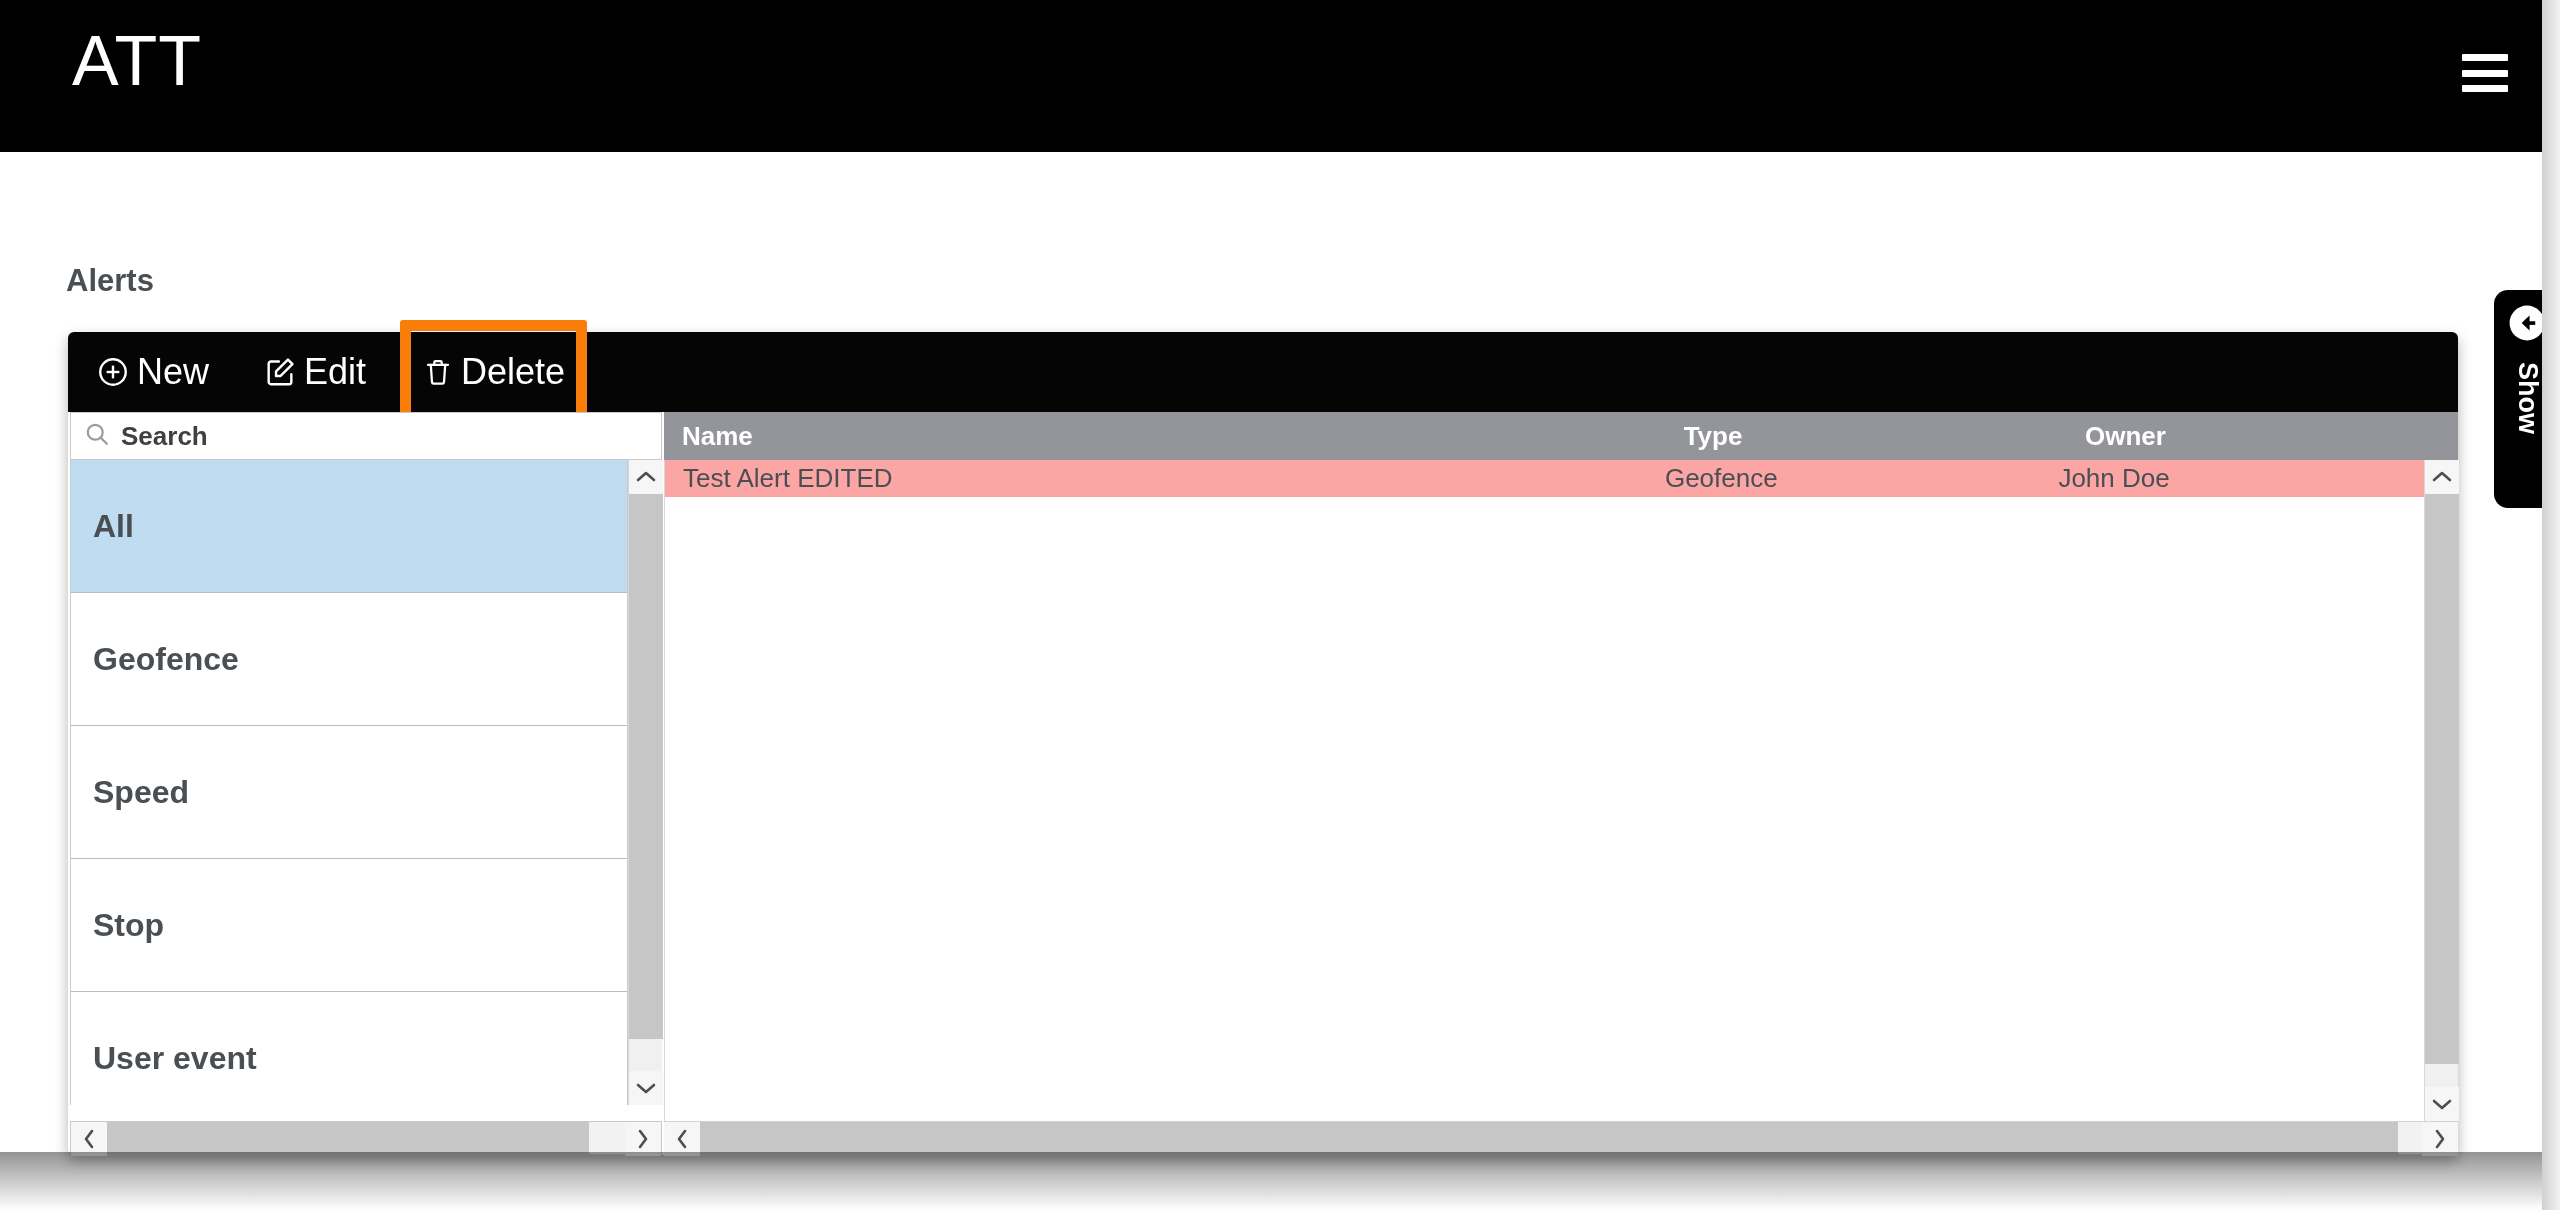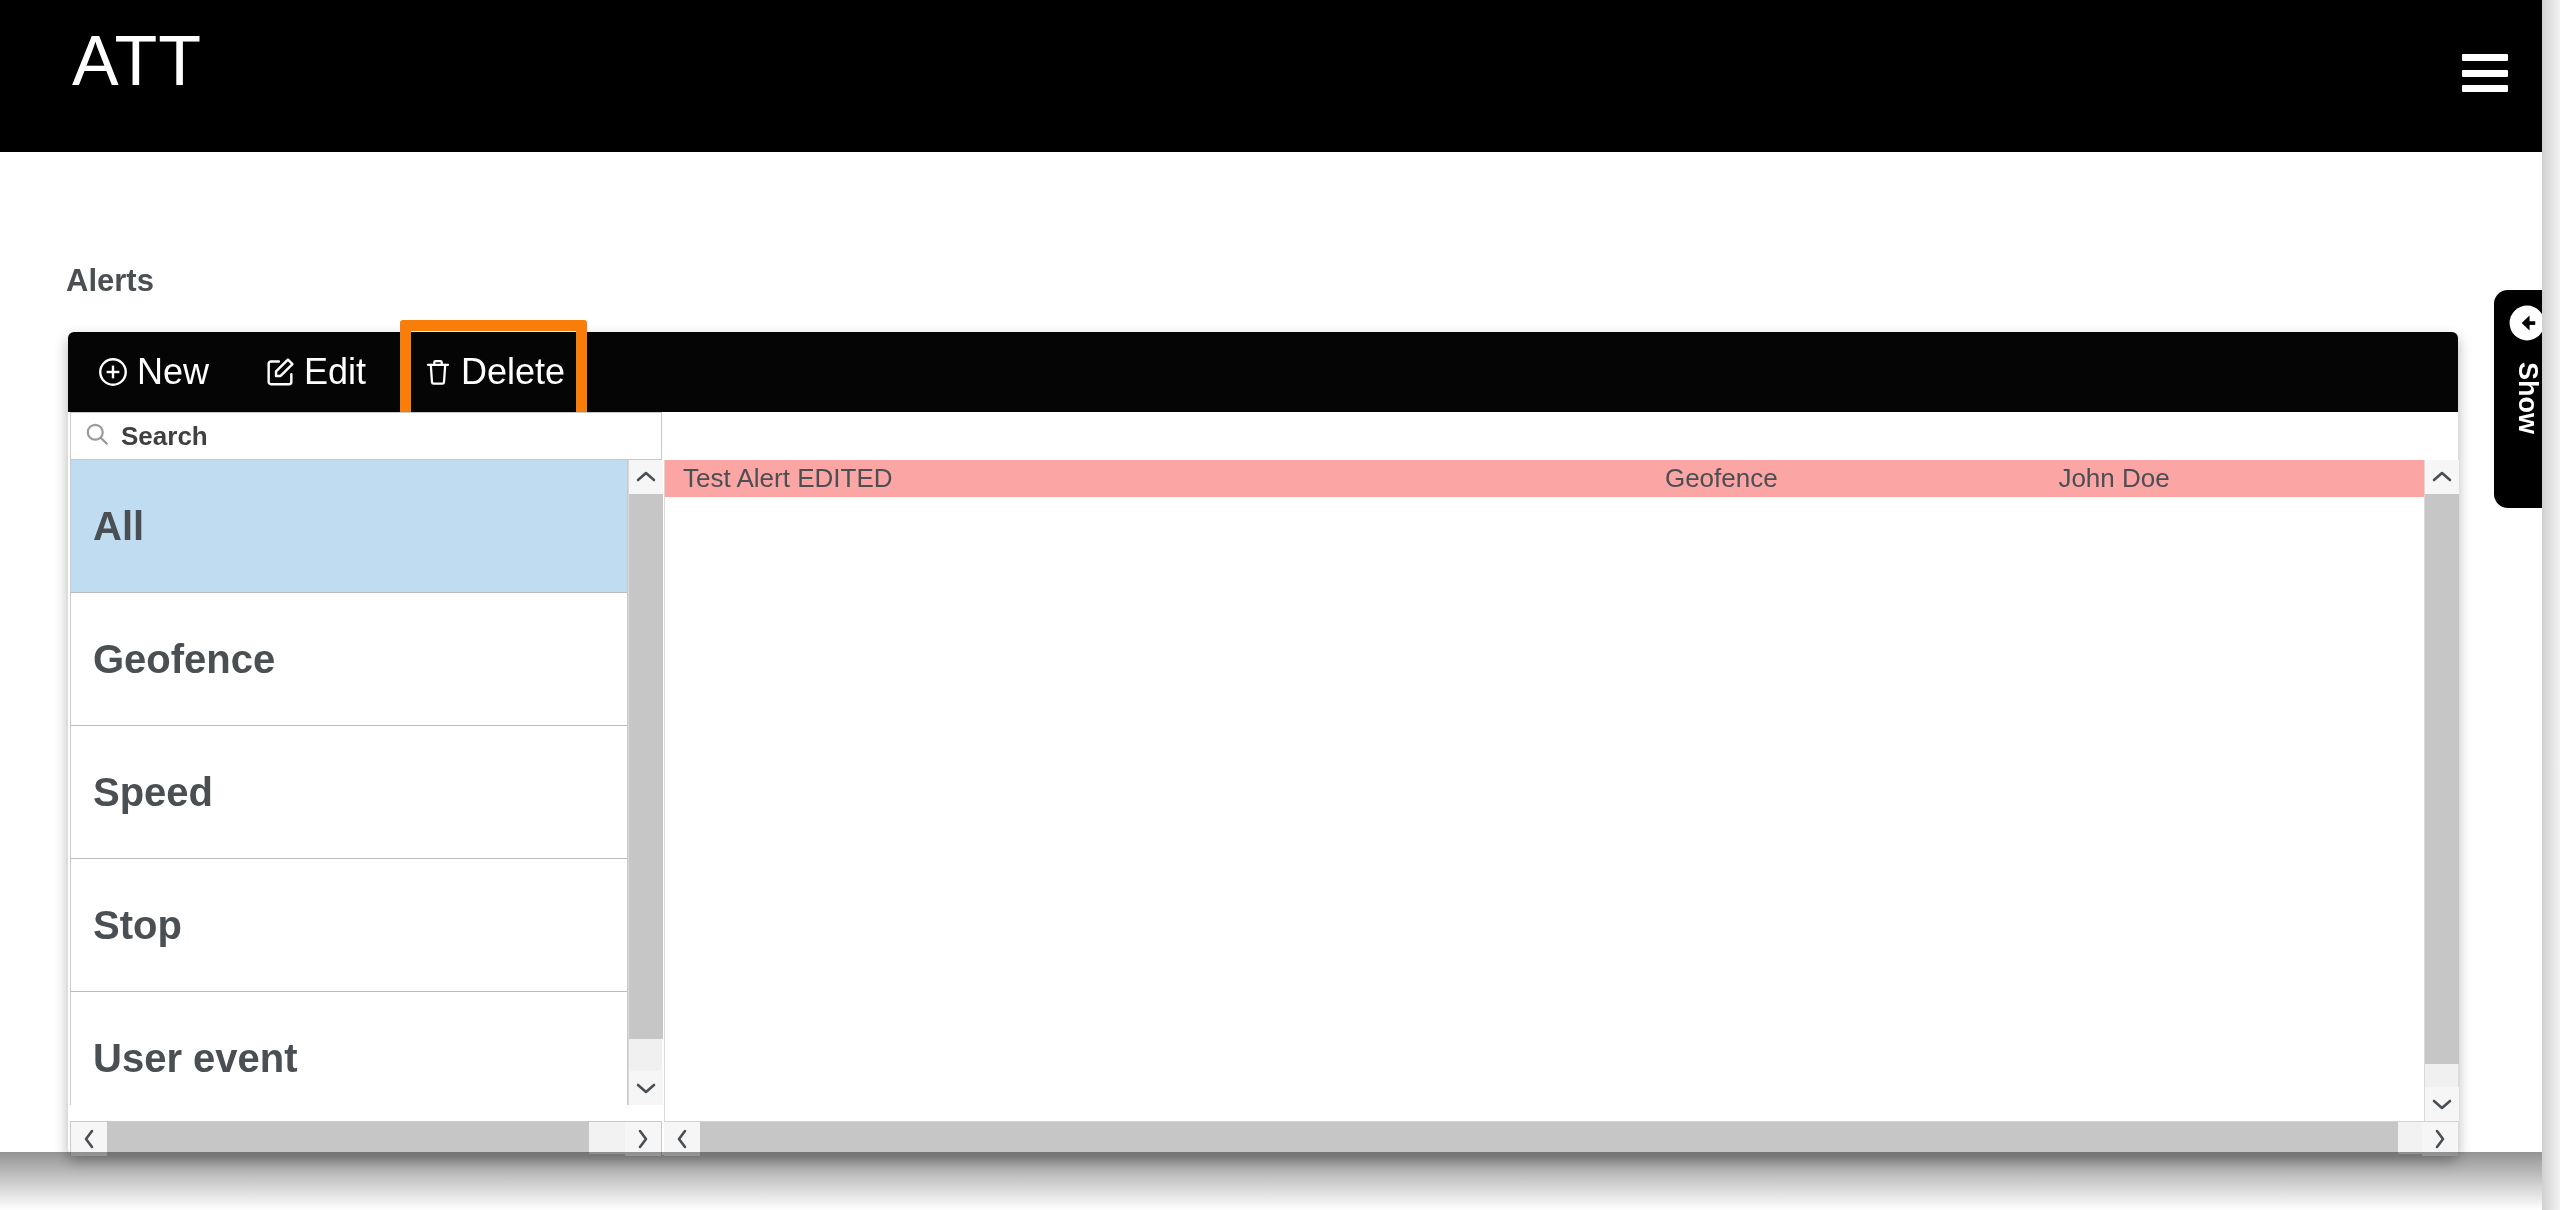--- a/index.html
+++ b/index.html
@@ -96,21 +96,21 @@
     font-size: 26px; color: #404040; font-weight: bold;
   }
   .catlist {
     position: absolute; left: 2px; top: 48px; width: 558px; height: 645px;
     background: #fff; border-left: 1px solid #c9c9c9; border-right:1px solid #c9c9c9;
     overflow: hidden;
   }
   .cat {
     height: 133px; border-bottom: 1px solid #b9bcbe;
     display: flex; align-items: center; padding-left: 22px;
-    font-size: 40px; font-weight: bold; color: #4a4f54;
+    font-size: 32px; font-weight: bold; color: #4a4f54;
     background: #ffffff; cursor: pointer;
   }
   .cat.sel { background: #bfdcf0; }
 
   
   .vscroll {
     position: absolute; width: 34px;
     background: #f0f0f0; border-left: 1px solid #d9d9d9;
   }
   .vscroll .arrowup, .vscroll .arrowdown {
@@ -322,20 +322,25 @@
             <svg width="14" height="22" viewBox="0 0 14 22" fill="none" stroke="#4a4f54" stroke-width="2.6" stroke-linecap="round" stroke-linejoin="round">
                 <polyline points="4,3 10,11 4,19"></polyline>
               </svg>
           </div>
         </div>
 
       </div>
 
       <div class="rightcol">
 
+        <div class="gridhead">
+          <div class="hcell col-name">Name</div>
+          <div class="hcell col-type">Type</div>
+          <div class="hcell col-owner">Owner</div>
+        </div>
 
         <div class="gridbody">
           <div class="growrow">
             <div class="cell col-name">Test Alert EDITED</div>
             <div class="cell col-type">Geofence</div>
             <div class="cell col-owner">John Doe</div>
           </div>
         </div>
 
         <div class="vscroll" id="right-vscroll">

